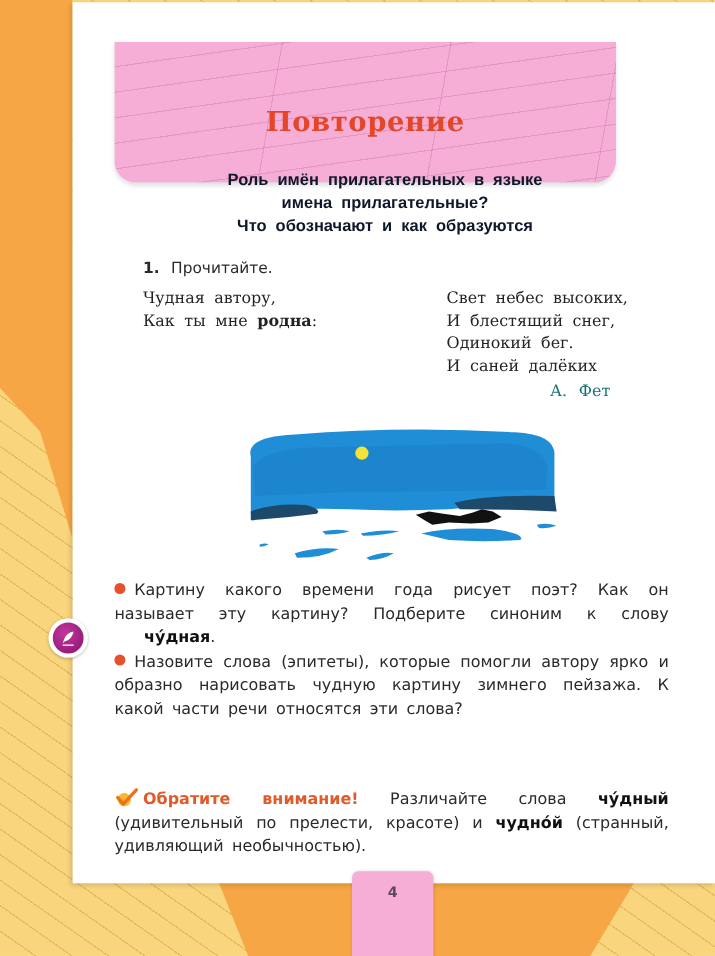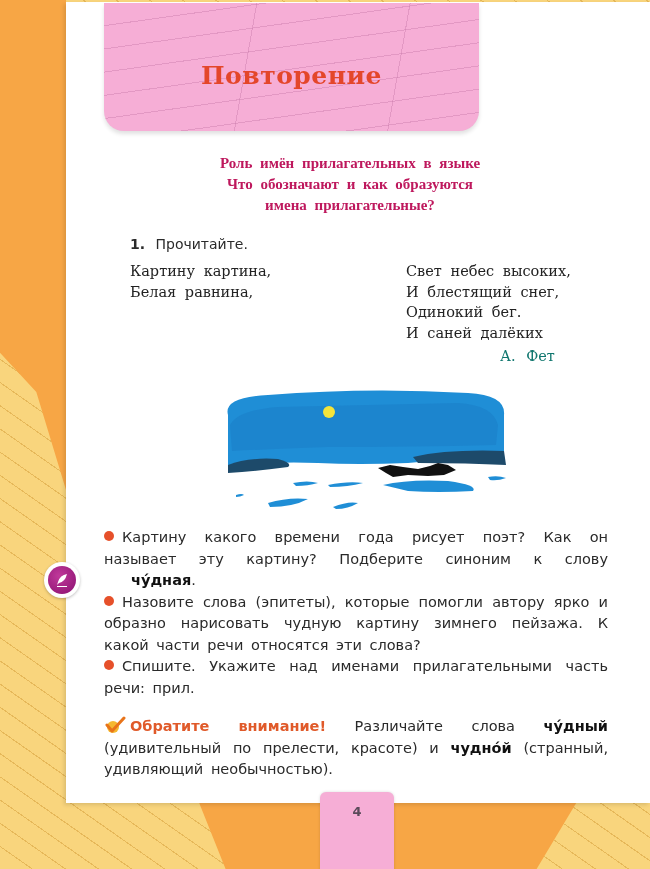--- a/index.html
+++ b/index.html
@@ -32,32 +32,32 @@
   }
   .header-banner {
     position: absolute; left: 104px; top: 3px; width: 380px; height: 128px;
     background-color: #f6aed6;
     border-radius: 0 0 20px 20px;
     box-shadow: 0 3px 4px rgba(0,0,0,0.12);
     background-image:
       repeating-linear-gradient(172deg, transparent 0 22px, rgba(190,110,160,0.35) 22px 23px),
       repeating-linear-gradient(100deg, transparent 0 150px, rgba(190,110,160,0.35) 150px 151px);
   }
-  .header-banner { left: 104px; width: 375px; }
+  .header-banner { left: 104px; width: 456px; margin-top: 35px; }
   .title {
     position: absolute; left: 0; right: 0; top: 58px;
     text-align: center;
     font-family: "DejaVu Serif", serif; font-weight: bold;
     font-size: 25px; color: #e4462a; letter-spacing: 0.5px;
   }
   .subtitle {
     position: absolute; left: 150px; width: 400px; top: 153px;
-    text-align: center; color: #be185d; font-weight: bold;
+    text-align: center; color: #0f172a; font-weight: bold;
     font-size: 15px; line-height: 21px; word-spacing: 4px;
-    font-family: Liberation Serif, serif;
+    font-family: Liberation Sans, sans-serif;
   }
   .subtitle div { white-space: nowrap; }
   .ex-line {
     position: absolute; left: 130px; top: 236px; font-size: 14px; color: #2a2a2a;
   }
   .ex-line .num { font-weight: bold; margin-right: 6px; }
   .poem {
     position: absolute; top: 261px;
     font-family: "DejaVu Serif", serif; font-size: 14.5px;
     line-height: 20.5px; color: #222; word-spacing: 4px; white-space: nowrap;
@@ -112,32 +112,32 @@
 <div class="orange-bottom"></div>
 
 <div class="page"></div>
 
 <div class="header-banner">
   <div class="title">Повторение</div>
 </div>
 
 <div class="subtitle">
   <div>Роль имён прилагательных в языке</div>
+  <div>имена прилагательные?</div>
   <div>Что обозначают и как образуются</div>
-  <div>имена прилагательные?</div>
 </div>
 
 <div class="ex-line">
   <span class="num">1.</span>
   <span>Прочитайте.</span>
 </div>
 
 <div class="poem left">
-  <div>Картину картина,</div>
-  <div>Белая равнина,</div>
+  <div>Чудная автору,</div>
+  <div><span>Как ты мне </span><b>родна</b><span>:</span></div>
 </div>
 
 <div class="poem right">
   <div>Свет небес высоких,</div>
   <div>И блестящий снег,</div>
   <div>Одинокий бег.</div>
   <div>И саней далёких</div>
 </div>
 
 <div class="author">А. Фет</div>
@@ -163,21 +163,20 @@
     <svg width="16" height="16" viewBox="0 0 16 16">
       <path d="M13 2 Q6 3 4 10 L3 13 L5 11 Q11 10 13 2 Z" fill="#fff"></path>
       <line x1="3" y1="14.5" x2="13" y2="14.5" stroke="#fff" stroke-width="1"></line>
     </svg>
   </div>
 </div>
 
 <div class="questions">
   <p><span class="dot"></span><span>Картину какого времени года рисует поэт? Как он называет эту картину? Подберите синоним к слову </span><b>чу́дная</b><span>.</span></p>
   <p><span class="dot"></span><span>Назовите слова (эпитеты), которые помогли автору ярко и образно нарисовать чудную картину зимнего пейзажа. К какой части речи относятся эти слова?</span></p>
-  <p><span class="dot"></span><span>Спишите. Укажите над именами прилагательными часть речи: прил.</span></p>
 </div>
 
 <div class="note">
   <svg class="check" viewBox="0 0 22 18">
     <circle cx="9" cy="11" r="6" fill="#f5b830"></circle>
     <path d="M3 9 L8 15 L20 2" stroke="#e8741a" stroke-width="3" fill="none" stroke-linecap="round" stroke-linejoin="round"></path>
   </svg><span class="attn">Обратите внимание!</span><span> Различайте слова </span><b>чу́дный</b><span> (удивительный по прелести, красоте) и </span><b>чудно́й</b><span> (странный, удивляющий необычностью).</span>
 </div>
 
 <div class="page-num">4</div>

